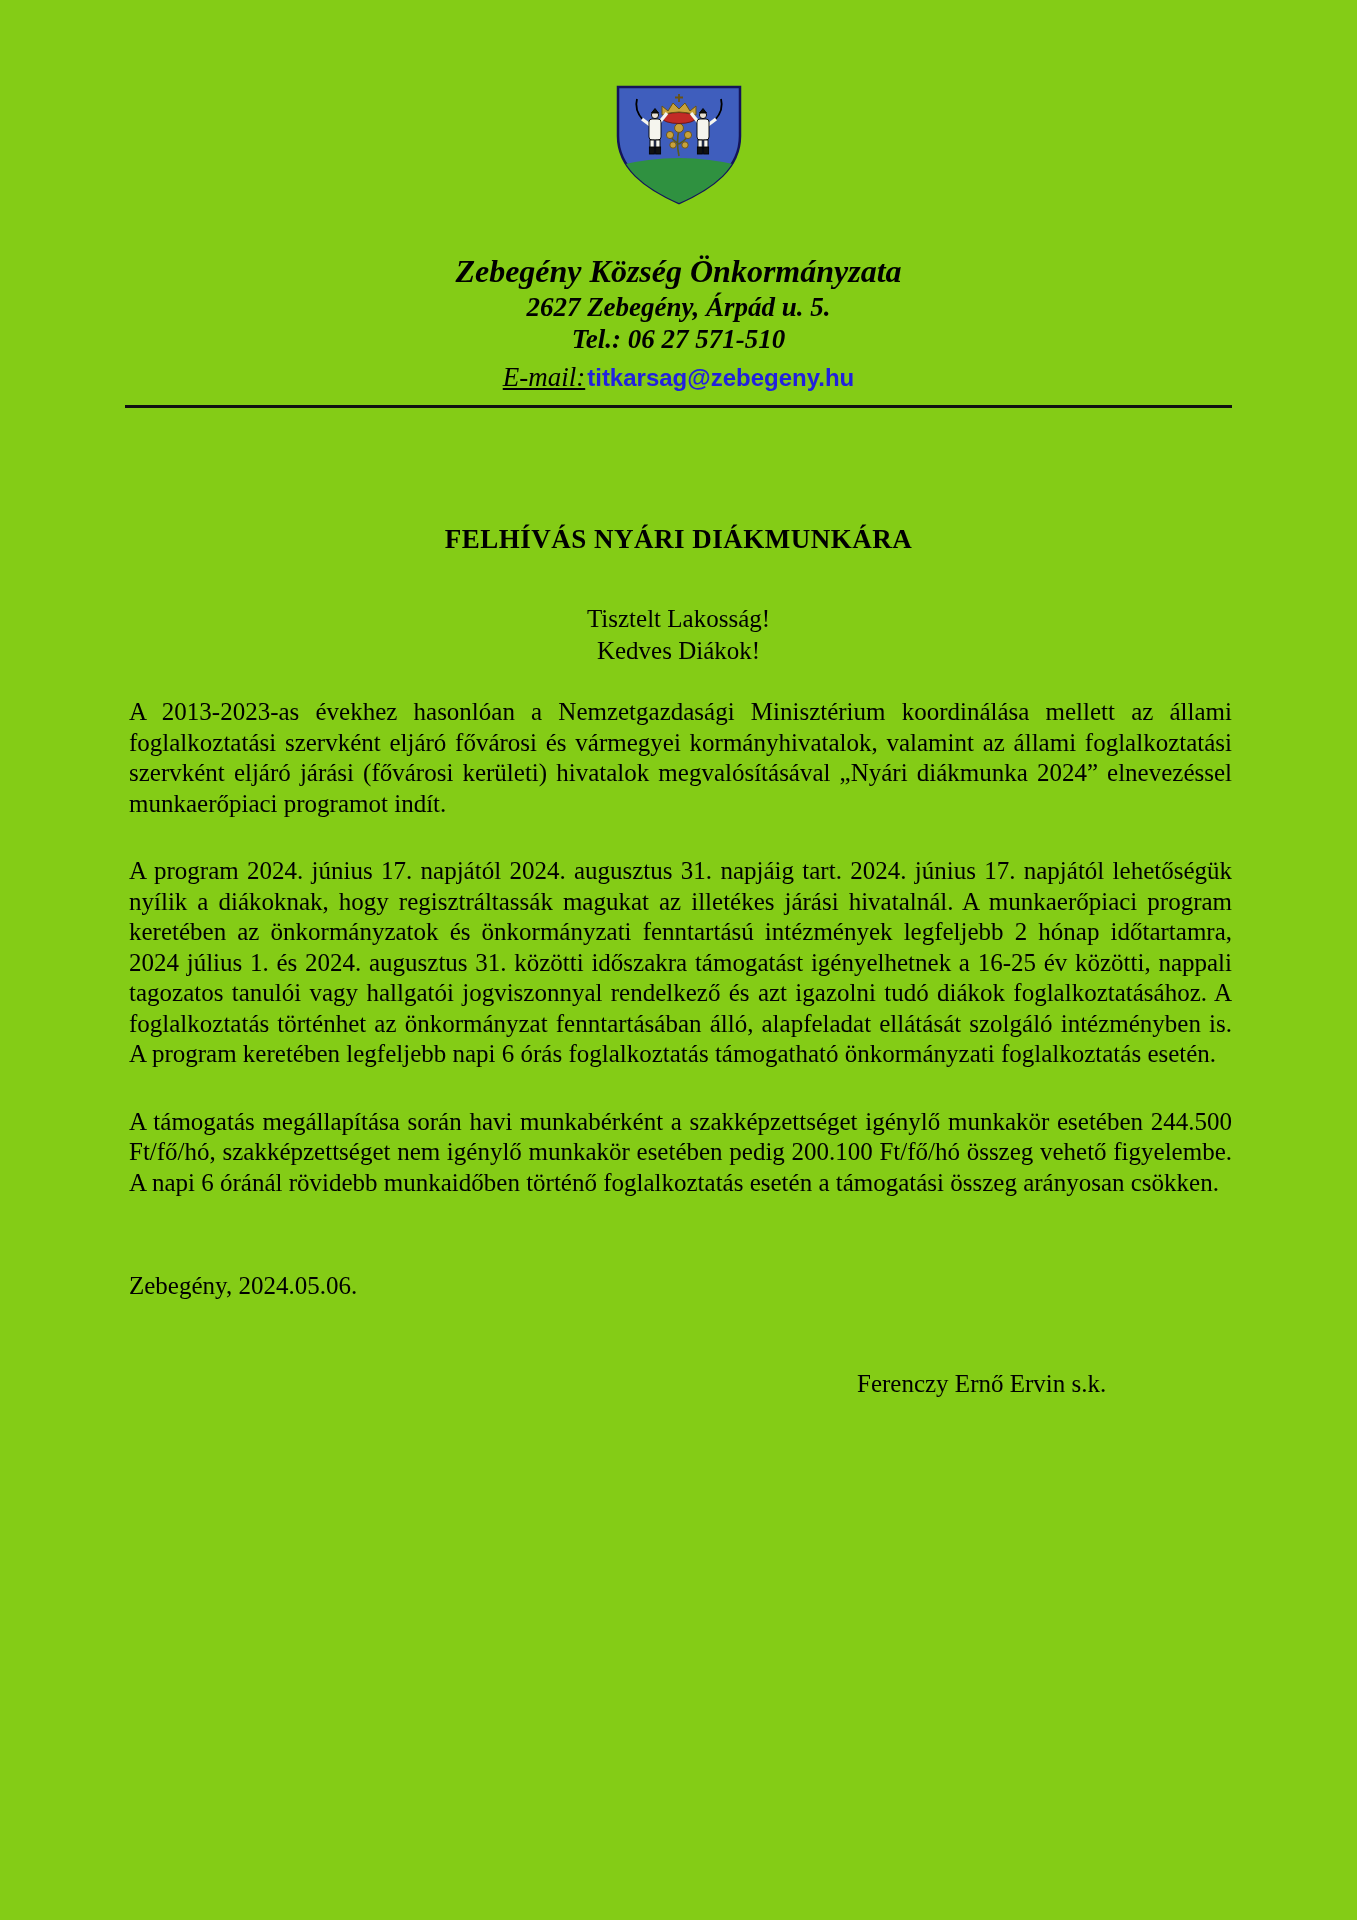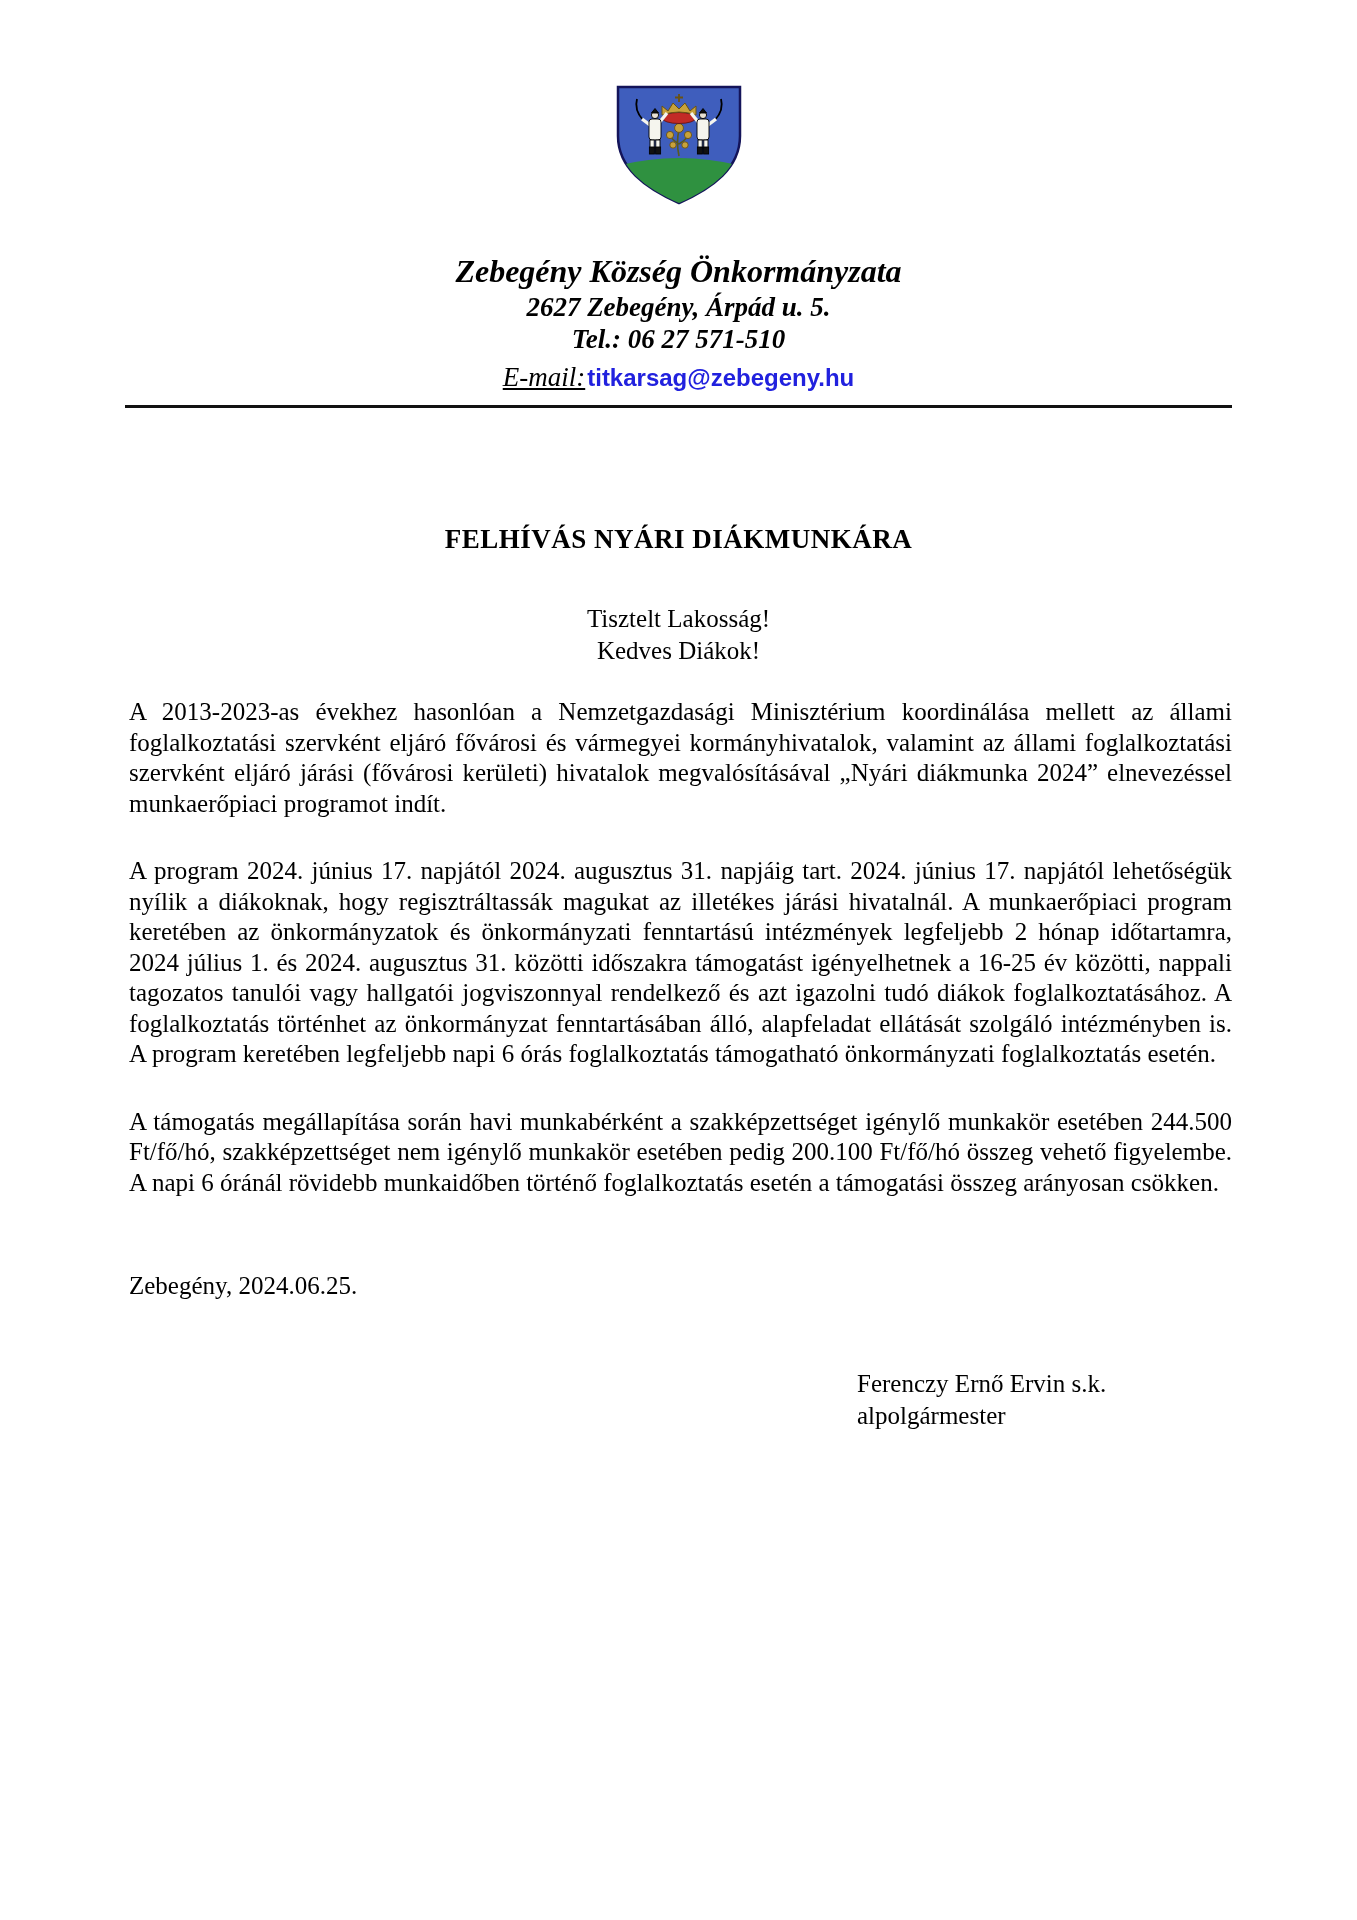--- a/index.html
+++ b/index.html
@@ -2,21 +2,21 @@
 <html><head>
 <meta charset="utf-8">
 <style>
   * { margin: 0; padding: 0; box-sizing: border-box; }
   html, body { background: #888; }
   .page {
     position: relative;
     width: 1357px;
     height: 1920px;
     margin: 0 auto;
-    background: #ffffff;
+    background: #84cc16;
     font-family: "Liberation Serif", "DejaVu Serif", serif;
     color: #000;
     overflow: hidden;
   }
 
   
   .crest {
     position: absolute;
     top: 82px;
     left: 0;
@@ -198,21 +198,20 @@
   <div class="greetings">
     <div>Tisztelt Lakosság!</div>
     <div>Kedves Diákok!</div>
   </div>
 
   <div class="content">
     <p>A 2013-2023-as évekhez hasonlóan a Nemzetgazdasági Minisztérium koordinálása mellett az állami foglalkoztatási szervként eljáró fővárosi és vármegyei kormányhivatalok, valamint az állami foglalkoztatási szervként eljáró járási (fővárosi kerületi) hivatalok megvalósításával „Nyári diákmunka 2024” elnevezéssel munkaerőpiaci programot indít.</p>
     <p>A program 2024. június 17. napjától 2024. augusztus 31. napjáig tart. 2024. június 17. napjától lehetőségük nyílik a diákoknak, hogy regisztráltassák magukat az illetékes járási hivatalnál. A munkaerőpiaci program keretében az önkormányzatok és önkormányzati fenntartású intézmények legfeljebb 2 hónap időtartamra, 2024 július 1. és 2024. augusztus 31. közötti időszakra támogatást igényelhetnek a 16-25 év közötti, nappali tagozatos tanulói vagy hallgatói jogviszonnyal rendelkező és azt igazolni tudó diákok foglalkoztatásához. A foglalkoztatás történhet az önkormányzat fenntartásában álló, alapfeladat ellátását szolgáló intézményben is. A program keretében legfeljebb napi 6 órás foglalkoztatás támogatható önkormányzati foglalkoztatás esetén.</p>
     <p>A támogatás megállapítása során havi munkabérként a szakképzettséget igénylő munkakör esetében 244.500 Ft/fő/hó, szakképzettséget nem igénylő munkakör esetében pedig 200.100 Ft/fő/hó összeg vehető figyelembe. A napi 6 óránál rövidebb munkaidőben történő foglalkoztatás esetén a támogatási összeg arányosan csökken.</p>
 
-    <div class="dateline">Zebegény, 2024.06.25.</div>
+    <div class="dateline">Zebegény, 2024.05.06.</div>
 
     <div class="signature">
       <div>Ferenczy Ernő Ervin s.k.</div>
-      <div>alpolgármester</div>
     </div>
   </div>
 
 </div>
 
 </body></html>

